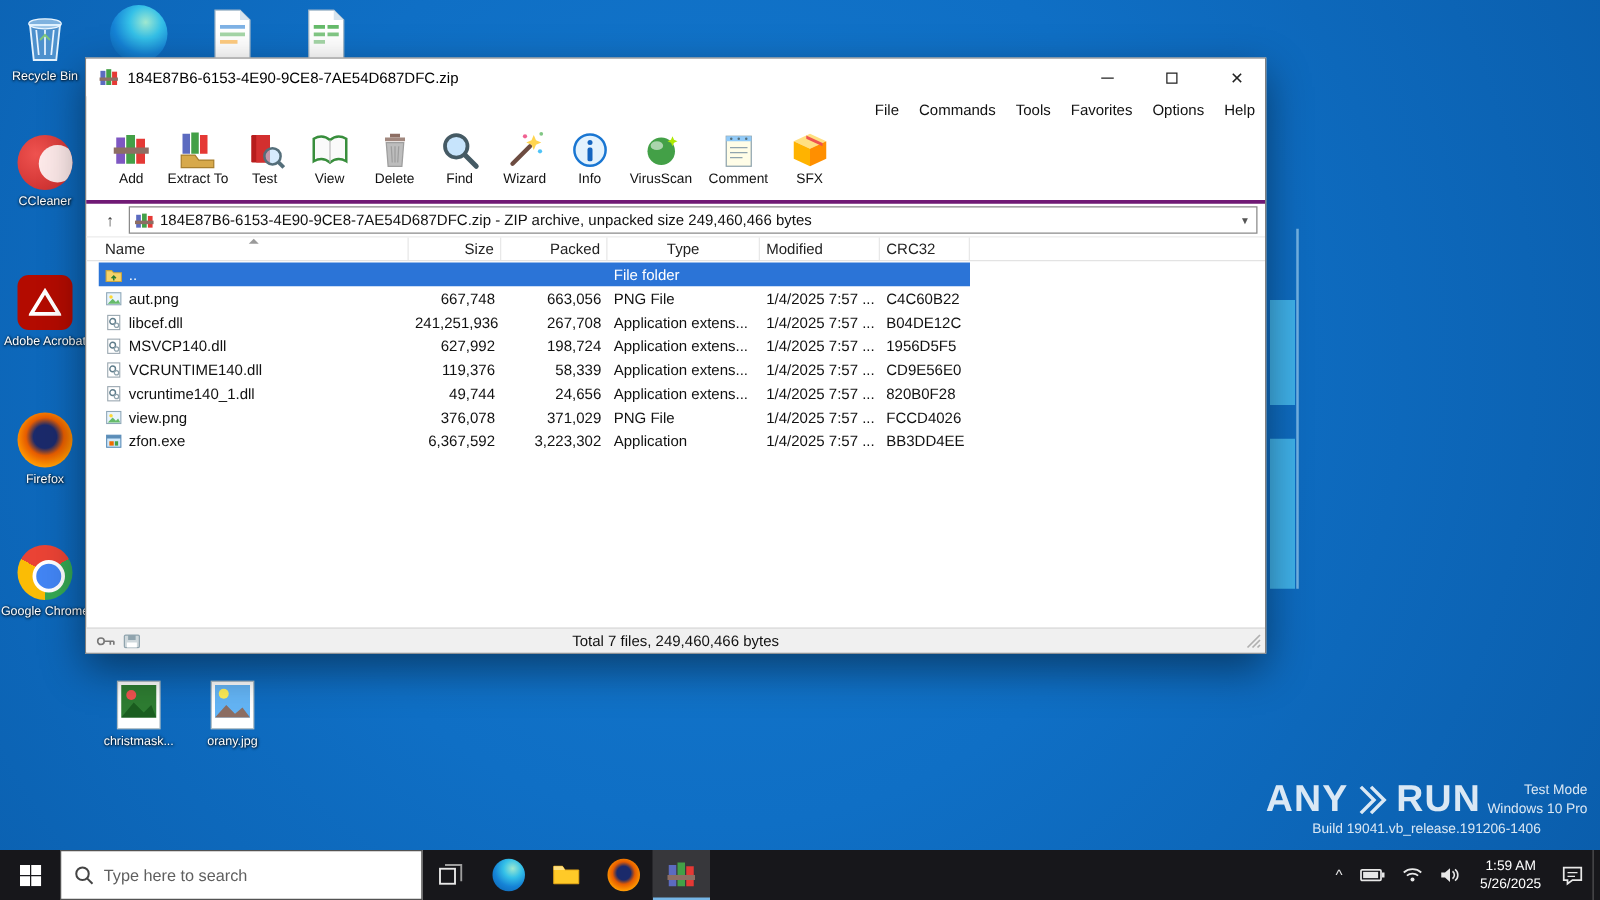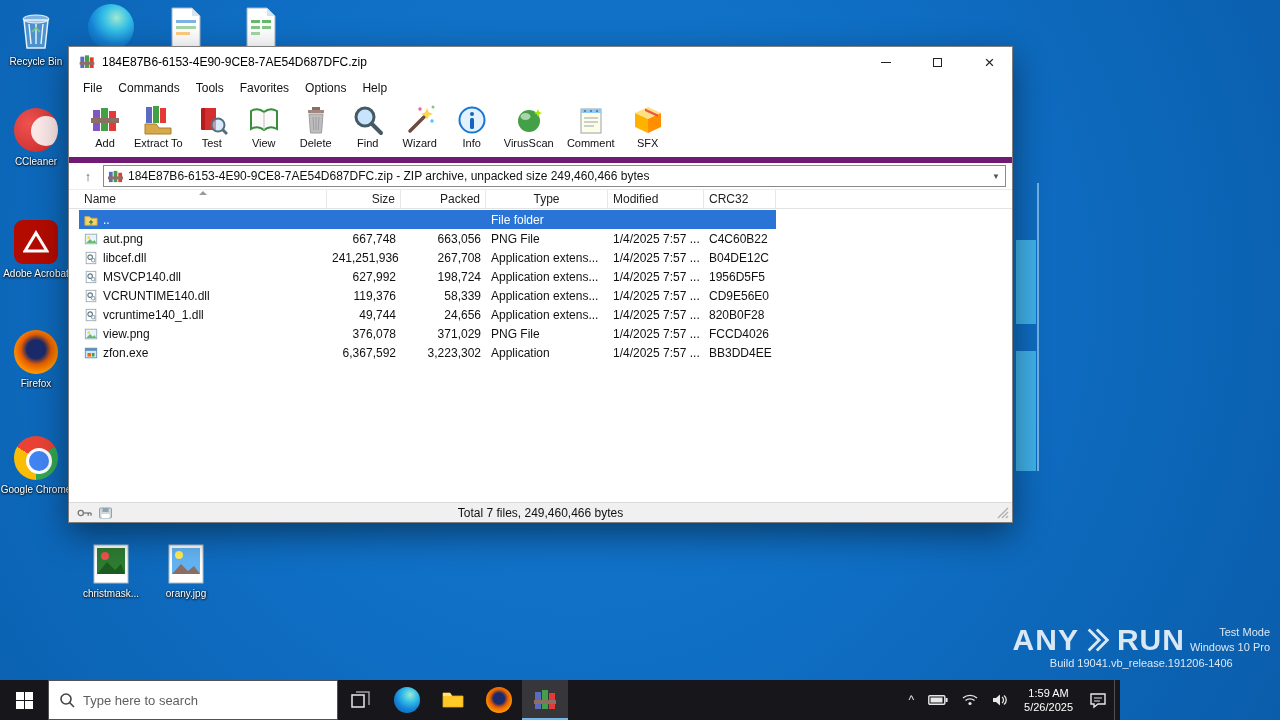--- a/index.html
+++ b/index.html
@@ -38,25 +38,25 @@
   .winrar { position:absolute; left:68px; top:46px; width:945px; height:477px; background:#fff;
     border:1px solid #7f7f7f; box-shadow:0 12px 32px rgba(0,0,0,.45);
     display:flex; flex-direction:column; font-size:12px; color:#111; }
   .titlebar { height:30px; flex:0 0 auto; display:flex; align-items:center; padding-left:10px; gap:7px; background:#fff; }
   .title-text { flex:1; font-size:12px; color:#000; white-space:nowrap; overflow:hidden; }
   .wctrl { width:45px; height:30px; display:flex; align-items:center; justify-content:center; color:#222; }
   .glyph-min { width:10px; height:1px; background:#222; display:block; }
   .glyph-max { width:9px; height:9px; border:1px solid #222; display:block; }
   .wctrl.close span { font-size:17px; line-height:17px; }
 
-  .menubar { height:22px; flex:0 0 auto; display:flex; align-items:center; padding-left:6px; }
+  .menubar { height:22px; flex:0 0 auto; display:flex; align-items:center; padding-left:6px;justify-content:flex-end; }
   .menu-item { padding:2px 8px; font-size:12px; cursor:default; }
 
   .toolbar { height:64px; flex:0 0 auto; display:flex; align-items:flex-start; padding:3px 0 0 10px;
-    border-bottom:6px solid #701a75; }
+    border-bottom:3px solid #701a75; }
   .tool { min-width:52px; padding:2px 3px; display:flex; flex-direction:column; align-items:center; gap:1px; }
   .tool svg { width:32px; height:32px; display:block; }
   .tlabel { font-size:11px; white-space:nowrap; }
 
   .addrrow { height:26px; flex:0 0 auto; display:flex; align-items:center; gap:4px; padding:0 6px 0 8px; }
   .upbtn { width:22px; height:22px; display:flex; align-items:center; justify-content:center; color:#444; font-size:13px; }
   .combo { flex:1; height:22px; border:1px solid #8a8a8a; background:#fff; display:flex; align-items:center;
     gap:5px; padding-left:4px; }
   .mini-zip { width:15px; height:15px; flex:0 0 auto; }
   .addr-text { flex:1; font-size:12px; white-space:nowrap; overflow:hidden; }
@@ -87,21 +87,21 @@
   .grip { margin-left:auto; width:12px; height:12px; }
 
   
   .watermark { position:absolute; right:10px; top:624px; text-align:center; color:rgba(255,255,255,.85); }
   .wm-top { display:flex; align-items:center; justify-content:flex-end; gap:5px; }
   .wm-brand { font-size:30px; font-weight:bold; letter-spacing:1px; line-height:32px; }
   .wm-col { display:flex; flex-direction:column; align-items:flex-end; font-size:11px; line-height:15px; }
   .wm-build { font-size:11px; margin-top:1px; }
 
   
-  .taskbar { position:absolute; left:0; bottom:0; width:1120px; height:40px; background:#17171b;
+  .taskbar { position:absolute; left:0; bottom:0; width:1280px; height:40px; background:#17171b;
     display:flex; align-items:stretch; z-index:50; }
   .tb-start { width:48px; display:flex; align-items:center; justify-content:center; }
   .tb-search { width:290px; background:#fff; border:1px solid #525252; display:flex; align-items:center;
     gap:8px; padding:0 10px; }
   .tb-search input { flex:1; border:none; outline:none; background:transparent; font-size:13px;
     color:#333; font-family:inherit; }
   .tb-search input::placeholder { color:#5f5f5f; opacity:1; }
   .tb-btn { width:46px; display:flex; align-items:center; justify-content:center; }
   .tb-btn.active { background:rgba(255,255,255,.14); box-shadow:inset 0 -2px 0 #75b6e7; }
   .tb-mini { width:26px; height:26px; border-radius:50%; }

